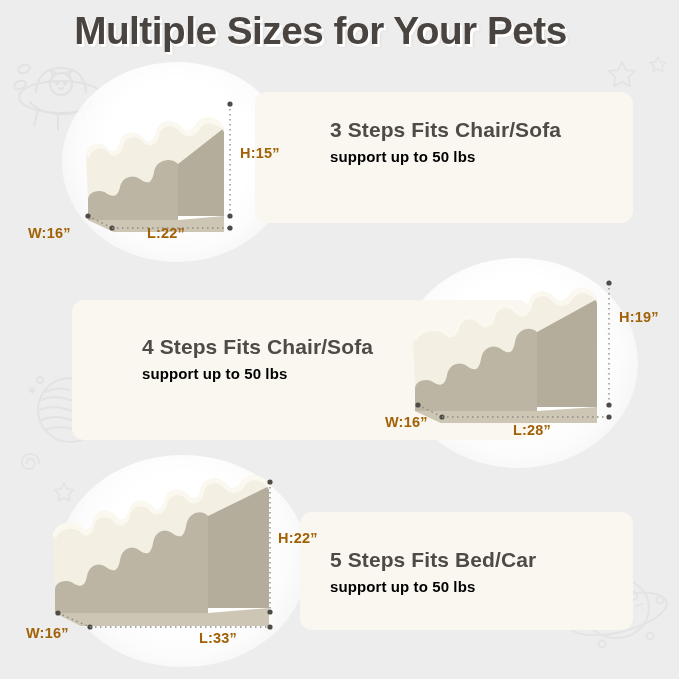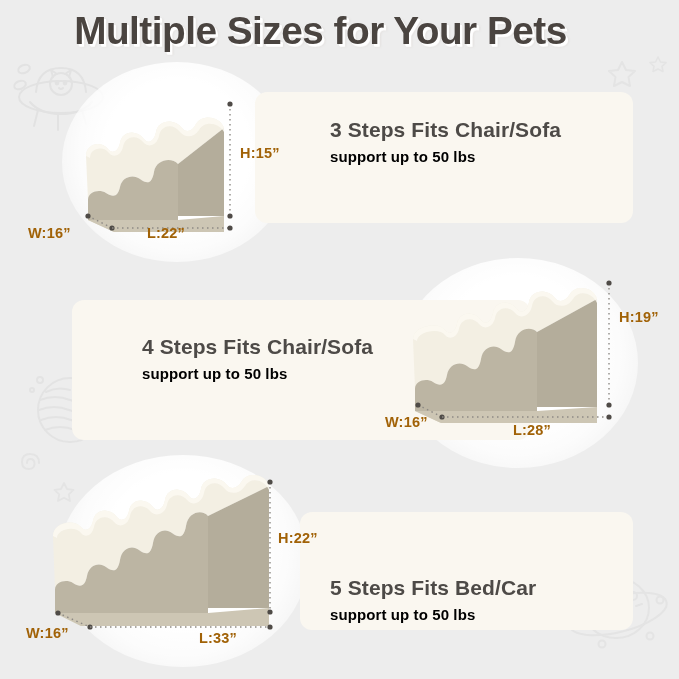--- a/index.html
+++ b/index.html
@@ -292,21 +292,21 @@
 </svg>
 
 <div class="dim" style="left:619px;top:309px;">H:19”</div>
 <div class="dim" style="left:385px;top:414px;">W:16”</div>
 <div class="dim" style="left:513px;top:422px;">L:28”</div>
 
 <div class="glow" style="left:58px;top:455px;width:250px;height:212px;"></div>
 
 <div class="card" style="left:300px;top:512px;width:333px;height:118px;"></div>
 
-<div class="card-text" style="left:330px;top:548px;margin-top:28px;">
+<div class="card-text" style="left:330px;top:548px;">
   <div class="card-title">5 Steps Fits Bed/Car</div>
   <div class="card-sub">support up to 50 lbs</div>
 </div>
 
 <div class="product" style="left:45px;top:468px;">
   <svg width="240" height="170" viewBox="0 0 240 170">
     <path d="M10 122 L10 145 L36 158 L36 135 Z" fill="#e3ddcd"></path>
     <path d="M10 122
              C10 113 22 111 28 115
              C36 120 40 118 42 108

